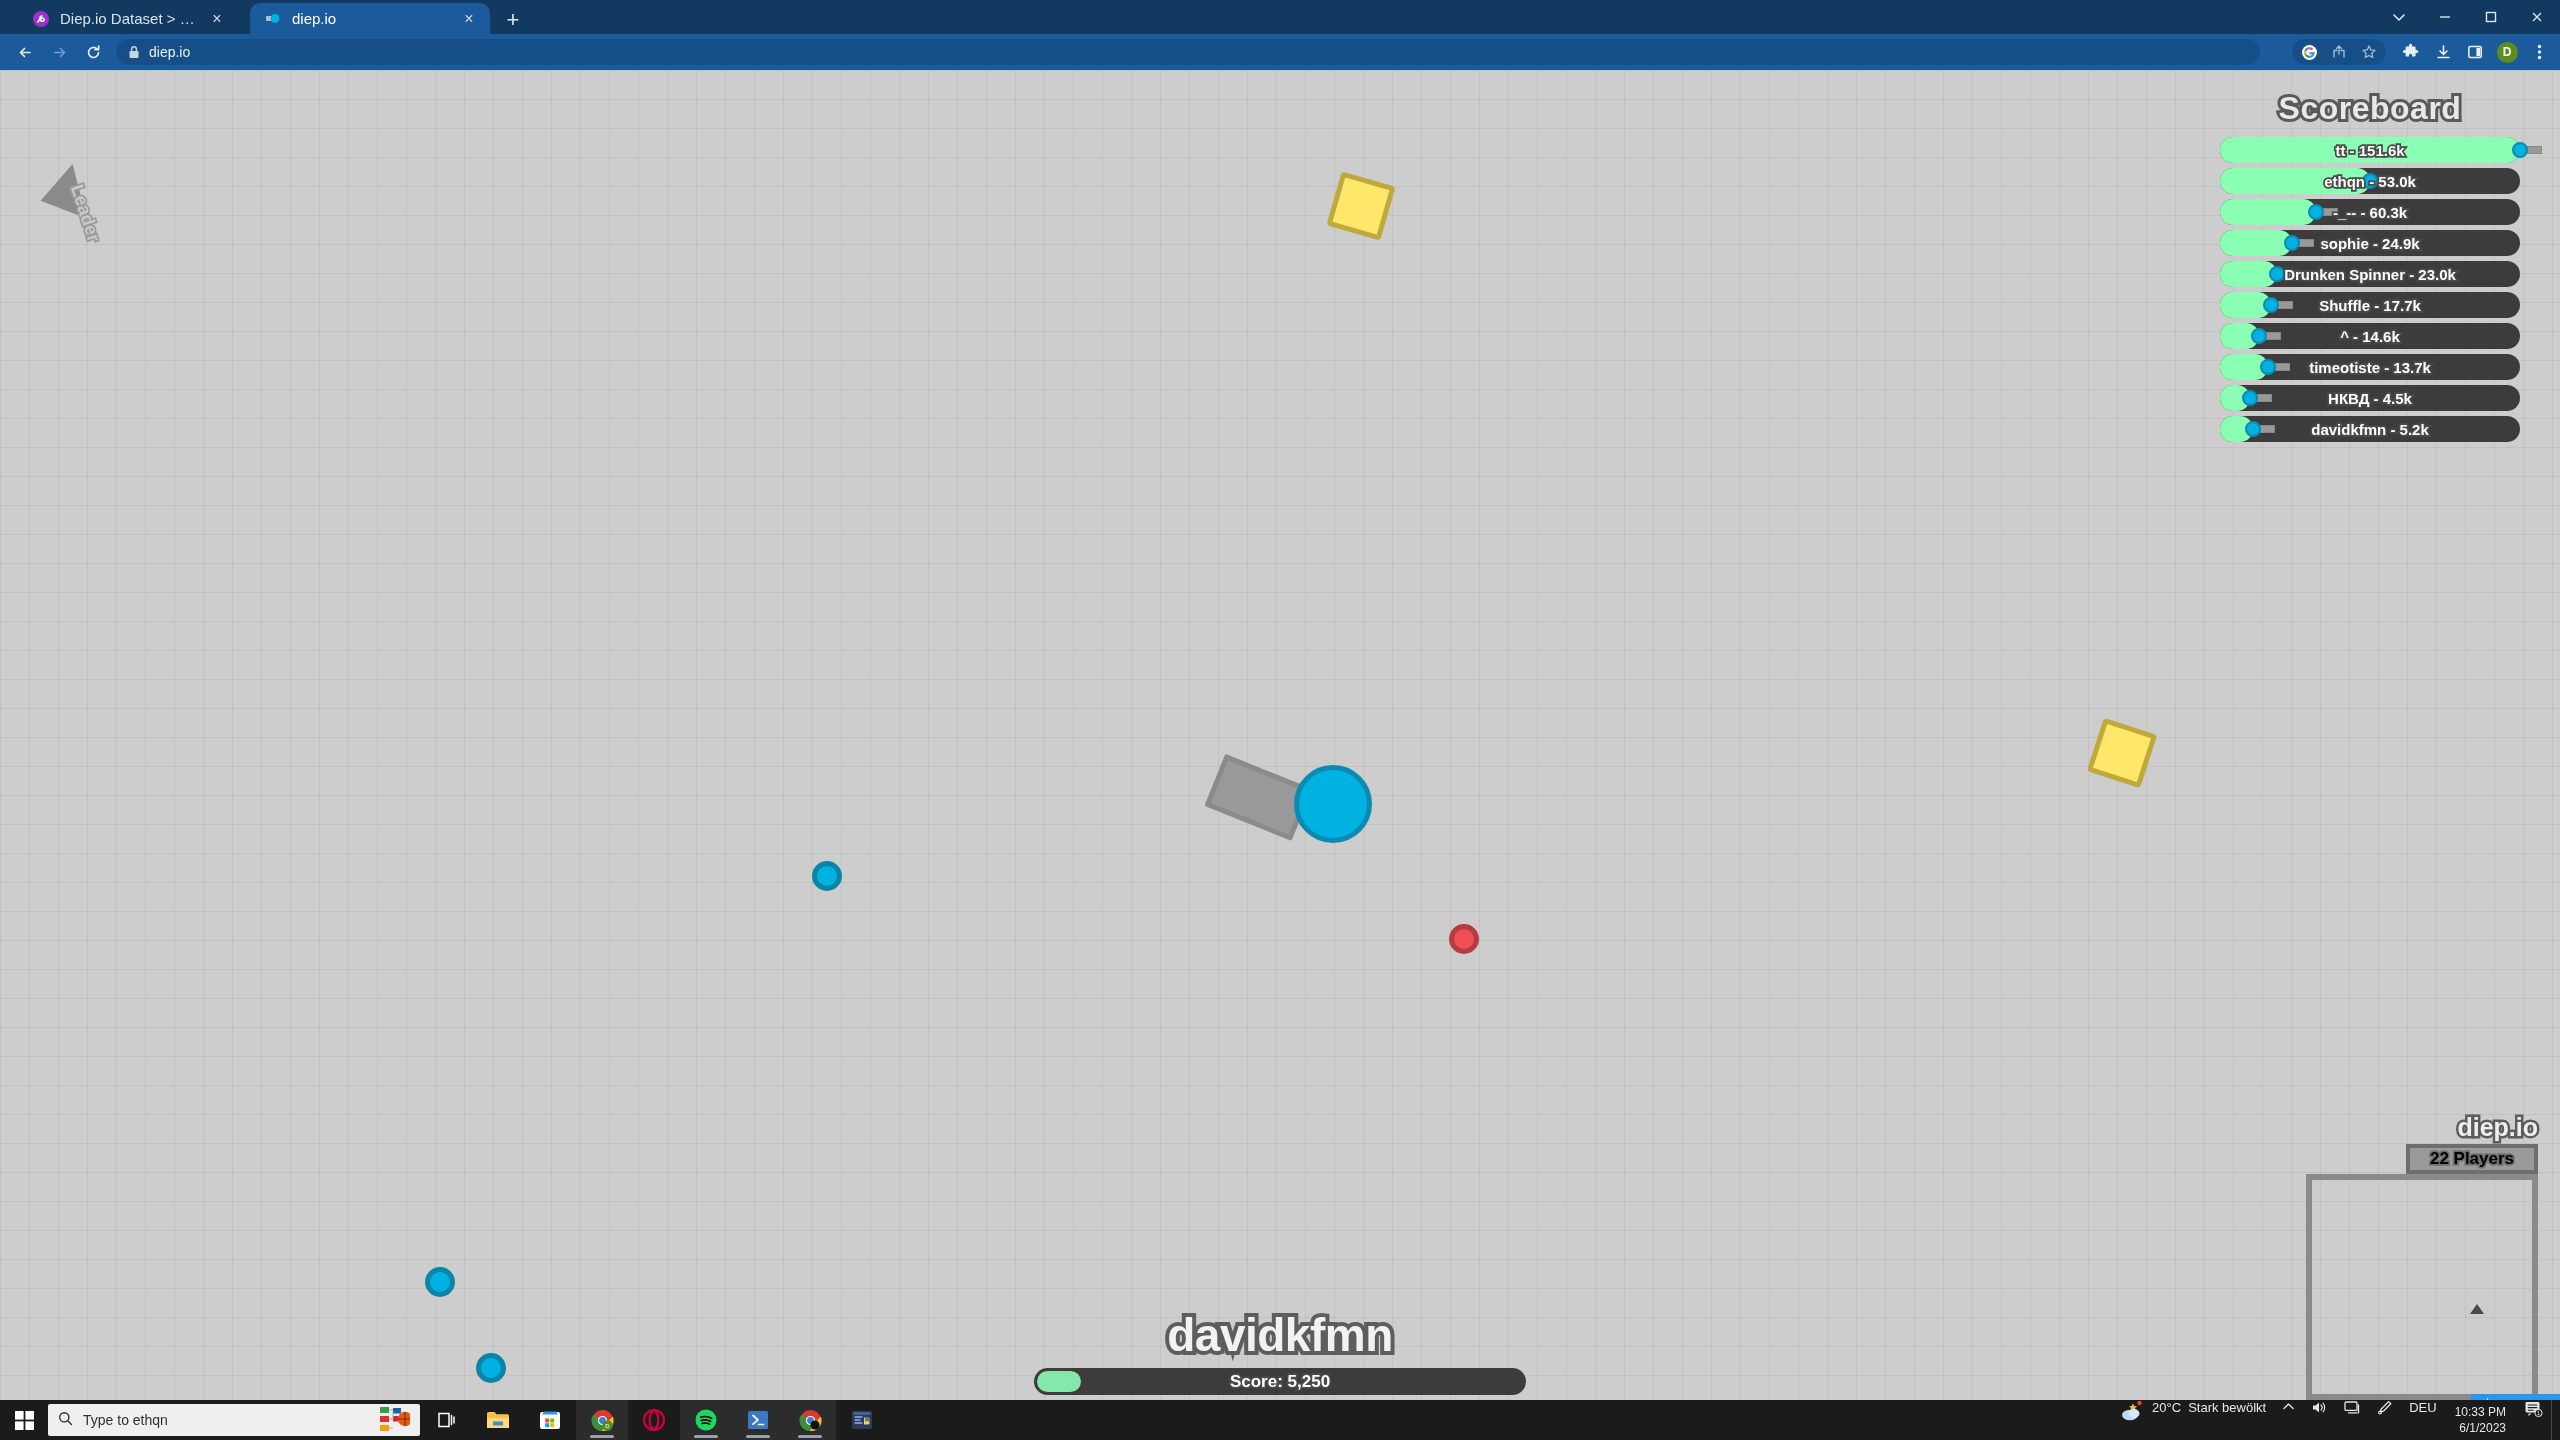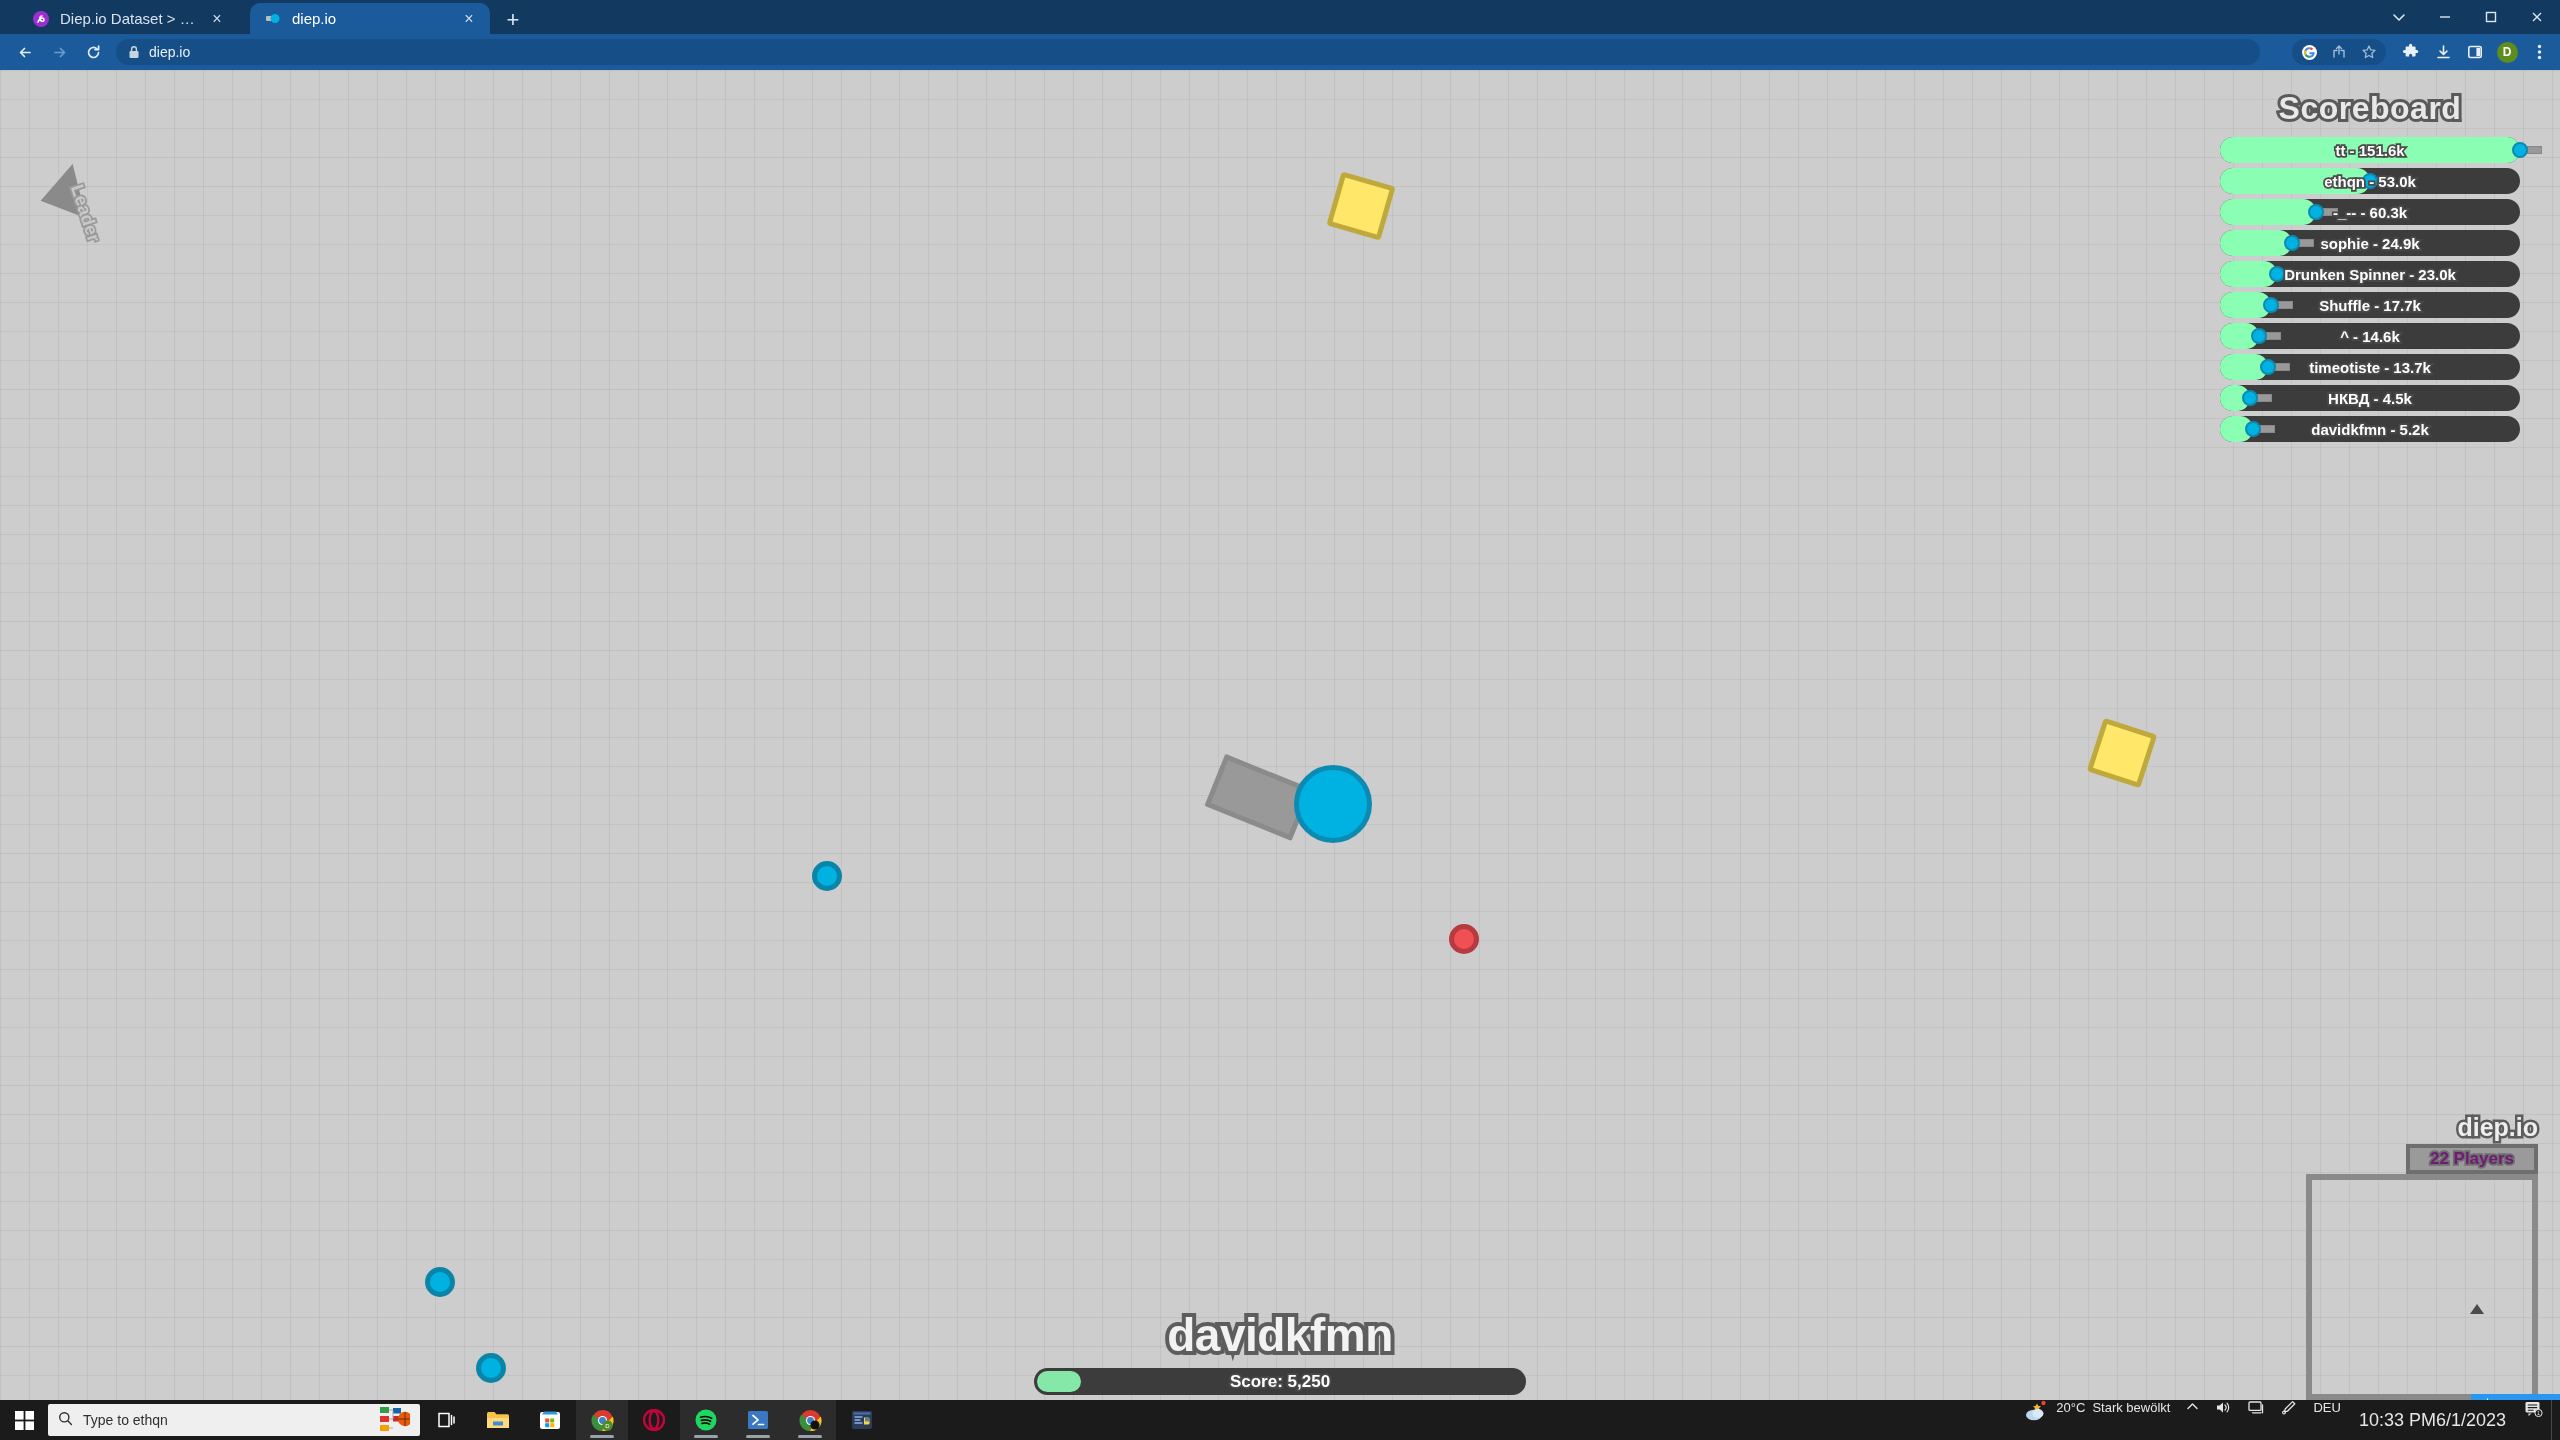--- a/index.html
+++ b/index.html
@@ -135,21 +135,21 @@
 
   
   .mm-wrap{position:absolute;right:22px;bottom:18px;width:232px;}
   .mm-title{
     text-align:right;font-size:25px;font-weight:bold;color:#efefef;
     -webkit-text-stroke:5px #5d5d5d;paint-order:stroke fill;margin-bottom:2px;
   }
   .mm-players{
     margin-left:auto;width:132px;height:30px;background:#9a9a9a;border:4px solid #6e6e6e;box-sizing:border-box;
     display:flex;align-items:center;justify-content:center;
-    font-size:17px;font-weight:bold;color:#701a75;-webkit-text-stroke:3.5px #6f6f6f;paint-order:stroke fill;
+    font-size:17px;font-weight:bold;color:#000000;-webkit-text-stroke:3.5px #6f6f6f;paint-order:stroke fill;
   }
   .mm{
     width:232px;height:226px;border:6px solid #8a8a8a;box-sizing:border-box;background:transparent;position:relative;
   }
   .mm-self{position:absolute;right:48px;bottom:80px;width:0;height:0;
     border-left:7px solid transparent;border-right:7px solid transparent;border-bottom:10px solid #4a4a4a;}
 
   .privacy{
     position:absolute;right:0;bottom:0;height:24px;background:#2b96f1;color:#fff;
     display:flex;align-items:center;gap:6px;padding:0 10px;font-size:14px;font-weight:bold;
@@ -163,22 +163,22 @@
     width:372px;height:32px;background:#efefef;border-radius:2px;display:flex;align-items:center;
     gap:10px;padding:0 10px;box-sizing:border-box;color:#303030;font-size:14px;
   }
   .tbapps{display:flex;align-items:center;}
   .tbapp{width:52px;height:40px;display:flex;align-items:center;justify-content:center;position:relative;}
   .tbapp.active{background:#2c2c2c;}
   .tbapp .ind{position:absolute;bottom:2px;left:14px;width:24px;height:3px;background:#9aa3ad;border-radius:2px;}
   .tray{position:absolute;right:0;bottom:0;height:40px;display:flex;align-items:center;gap:0;
     color:#e6e6e6;font-size:13px;}
   .tray-item{display:flex;align-items:flex-start;gap:7px;padding:0 8px;height:40px;}
-  .clock{display:flex;flex-direction:row;align-items:flex-end;justify-content:center;line-height:1.35;
-    padding:0 10px;font-size:18px;}
+  .clock{display:flex;flex-direction:column;align-items:flex-end;justify-content:center;line-height:1.35;
+    padding:0 10px;font-size:12px;}
   .showdesk{width:8px;height:40px;border-left:1px solid #4a4a4a;}
 </style>
 </head>
 <body>
 
 <div class="app">
 
   <div class="tabstrip">
     <div class="tab inactive" style="left:18px;width:220px;">
       <span class="fav">

